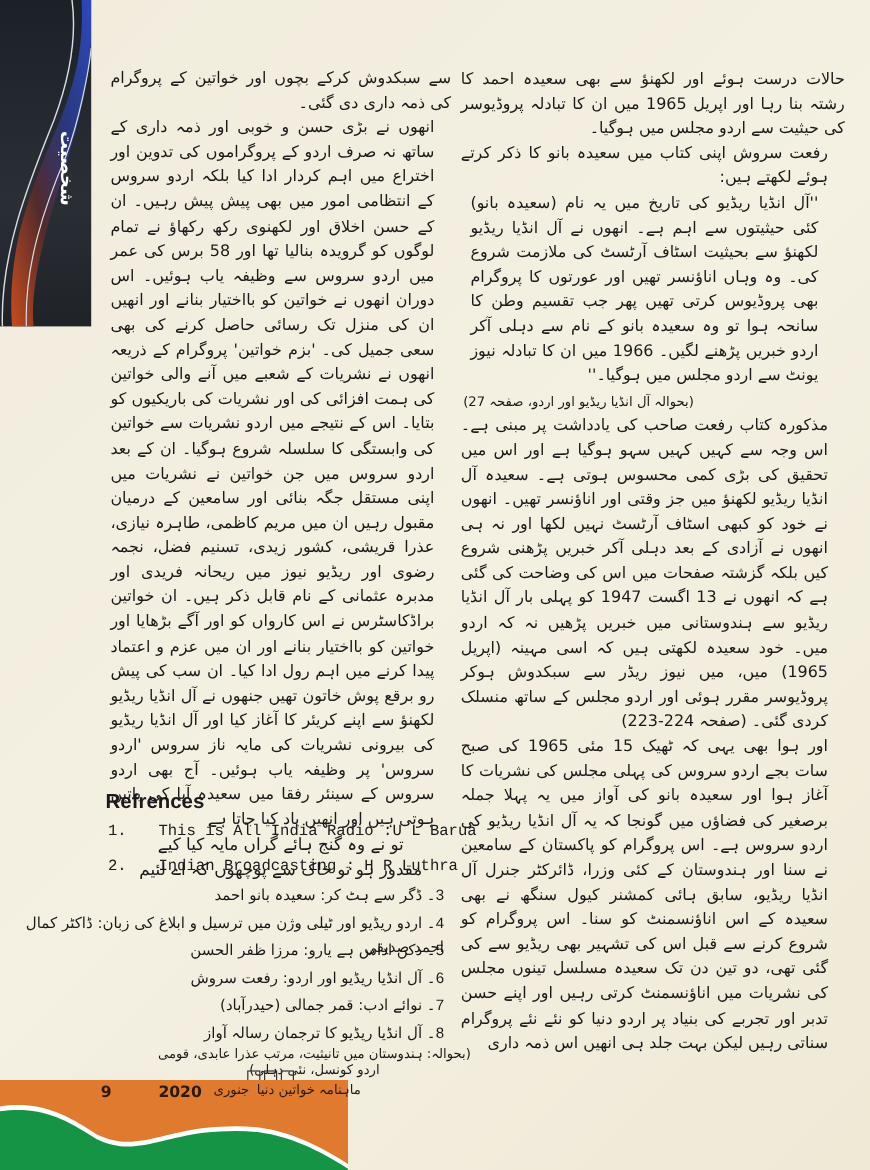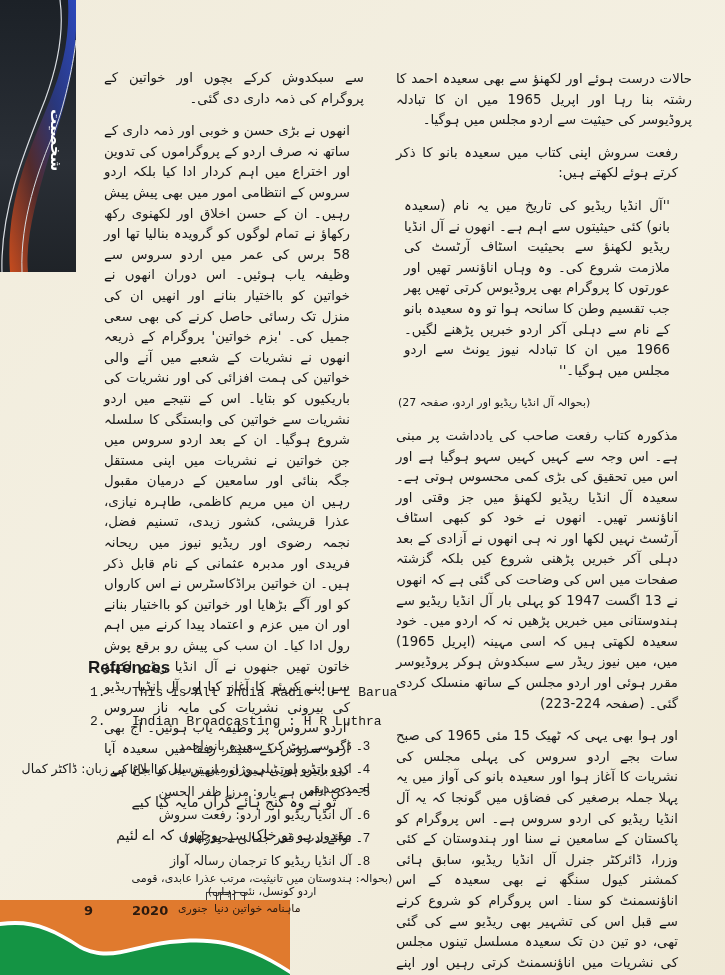--- a/index.html
+++ b/index.html
@@ -18,21 +18,21 @@
     position: absolute; left: 46px; top: 105px; width: 20px; height: 70px;
     color: #ffffff; font-size: 15px; font-weight: bold; writing-mode: vertical-rl;
     text-align: center; line-height: 20px; direction: rtl;
   }
   .col {
     position: absolute; direction: rtl; text-align: justify; text-align-last: right;
     font-size: 13.3px; line-height: 20.6px;
   }
   .col-right { left: 384px; top: 57px; width: 320px; }
   .col-left { left: 92px; top: 56px; width: 284px; }
-  .col p { margin: 12px; }
+  .col p { margin: 0; }
   .indent { padding-right: 14px; }
   .quote { padding-right: 22px; padding-left: 8px; }
   .cite { text-align: center; text-align-last: left !important; font-size: 11px; padding-left: 2px; }
   .verse { text-align: center !important; text-align-last: center !important; font-size: 14px; line-height: 21px; }
   .refs-title {
     position: absolute; left: 88px; top: 658px; font-family: "Liberation Sans", sans-serif;
     font-weight: bold; font-size: 17px; direction: ltr;
   }
   .ref-en {
     position: absolute; left: 90px; font-family: Liberation Mono, monospace; font-size: 13px; direction: ltr;

